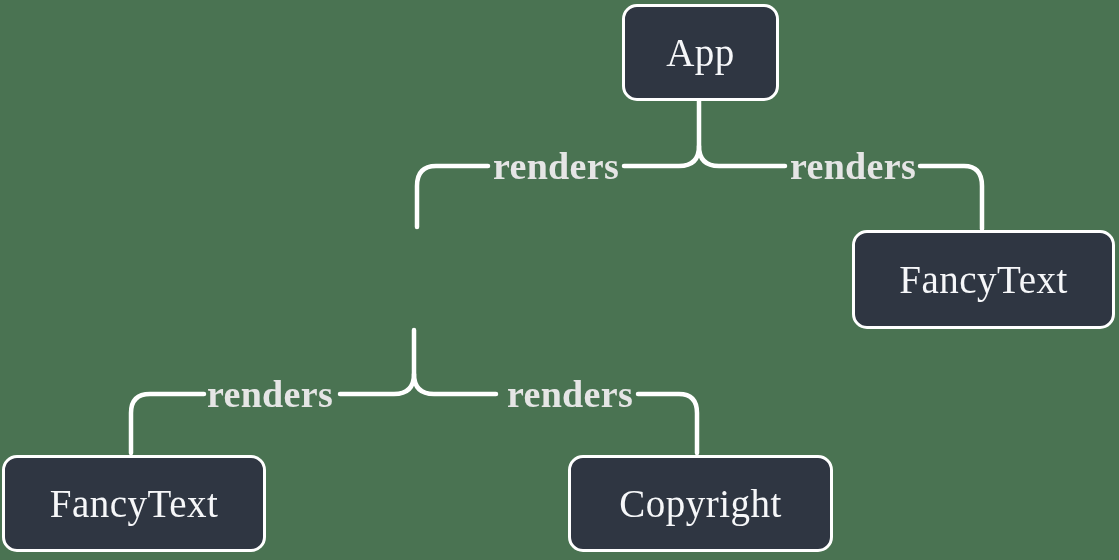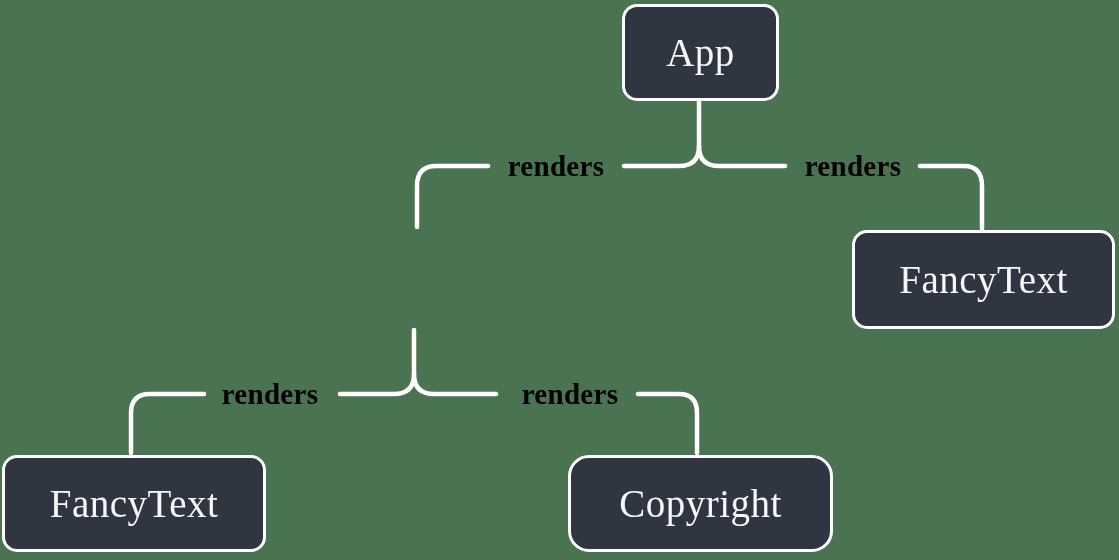--- a/index.html
+++ b/index.html
@@ -34,26 +34,26 @@
     justify-content: center;
     color: #f6f7f9;
     font-size: 39px;
     letter-spacing: 0.5px;
     white-space: nowrap;
   }
   .node-app            { left: 622px; top: 4px;   width: 157px; height: 97px; }
   .node-inspiration    { left: 196px; top: 228px; width: 461px; height: 101px; }
   .node-fancytext-top  { left: 852px; top: 230px; width: 263px; height: 99px; }
   .node-fancytext-bot  { left: 2px;   top: 455px; width: 264px; height: 97px; }
-  .node-copyright      { left: 568px; top: 455px; width: 265px; height: 97px; border-radius: 21px; }
+  .node-copyright      { left: 568px; top: 455px; width: 265px; height: 97px; }
   .edge-label {
     position: absolute;
     transform: translate(-50%, -50%);
-    color: #000000;
-    font-size: 29px;
+    color: #e5e5e5;
+    font-size: 38px;
     font-weight: 700;
     letter-spacing: 0.3px;
     white-space: nowrap;
   }
   .edge-label-1 { left: 556px; top: 166px; }
   .edge-label-2 { left: 853px; top: 166px; }
   .edge-label-3 { left: 270px; top: 394px; }
   .edge-label-4 { left: 570px; top: 394px; }
 </style>
 </head>

